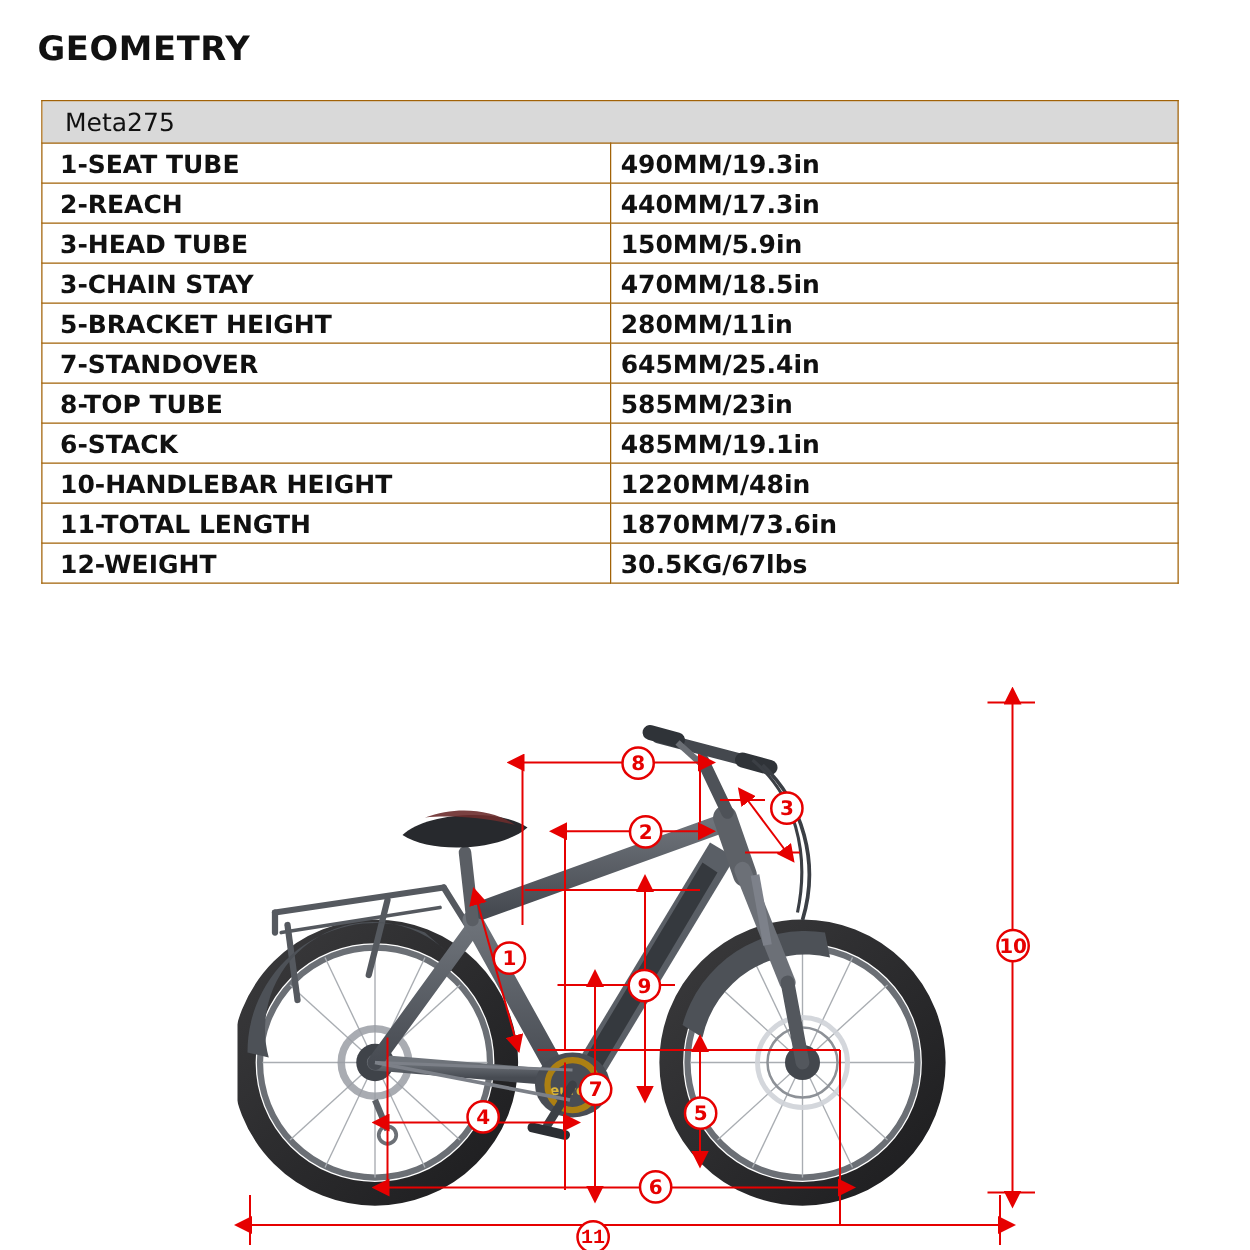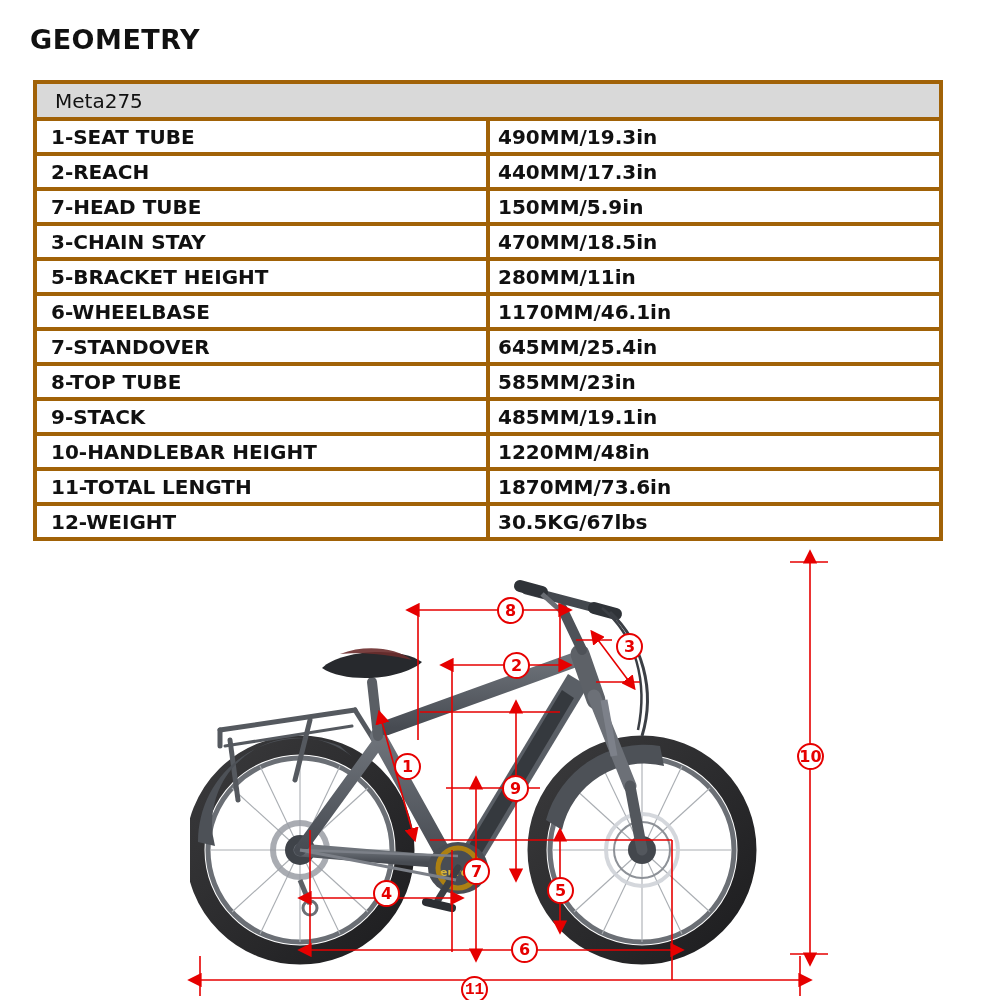--- a/index.html
+++ b/index.html
@@ -33,21 +33,21 @@
   .geo-table {
     position: absolute;
     left: 33px;
     top: 80px;
     width: 910px;
     border-collapse: collapse;
     table-layout: fixed;
     font-size: 20px;
   }
   .geo-table td {
-    border: 4px solid #a16207;
+    border: 1px solid #a16207;
     height: 31px;
     padding: 0 0 0 14px;
     font-weight: bold;
     color: #111;
     background: #ffffff;
     white-space: nowrap;
     overflow: hidden;
   }
   .geo-table tr.model-row td {
     background: #d9d9d9;
@@ -110,45 +110,41 @@
       </tr>
       <tr>
         <td>1-SEAT TUBE</td>
         <td class="val">490MM/19.3in</td>
       </tr>
       <tr>
         <td>2-REACH</td>
         <td class="val">440MM/17.3in</td>
       </tr>
       <tr>
-        <td>7-HEAD TUBE</td>
+        <td>3-HEAD TUBE</td>
         <td class="val">150MM/5.9in</td>
       </tr>
       <tr>
         <td>3-CHAIN STAY</td>
         <td class="val">470MM/18.5in</td>
       </tr>
       <tr>
         <td>5-BRACKET HEIGHT</td>
         <td class="val">280MM/11in</td>
       </tr>
       <tr>
-        <td>6-WHEELBASE</td>
-        <td class="val">1170MM/46.1in</td>
-      </tr>
-      <tr>
         <td>7-STANDOVER</td>
         <td class="val">645MM/25.4in</td>
       </tr>
       <tr>
         <td>8-TOP TUBE</td>
         <td class="val">585MM/23in</td>
       </tr>
       <tr>
-        <td>9-STACK</td>
+        <td>6-STACK</td>
         <td class="val">485MM/19.1in</td>
       </tr>
       <tr>
         <td>10-HANDLEBAR HEIGHT</td>
         <td class="val">1220MM/48in</td>
       </tr>
       <tr>
         <td>11-TOTAL LENGTH</td>
         <td class="val">1870MM/73.6in</td>
       </tr>

